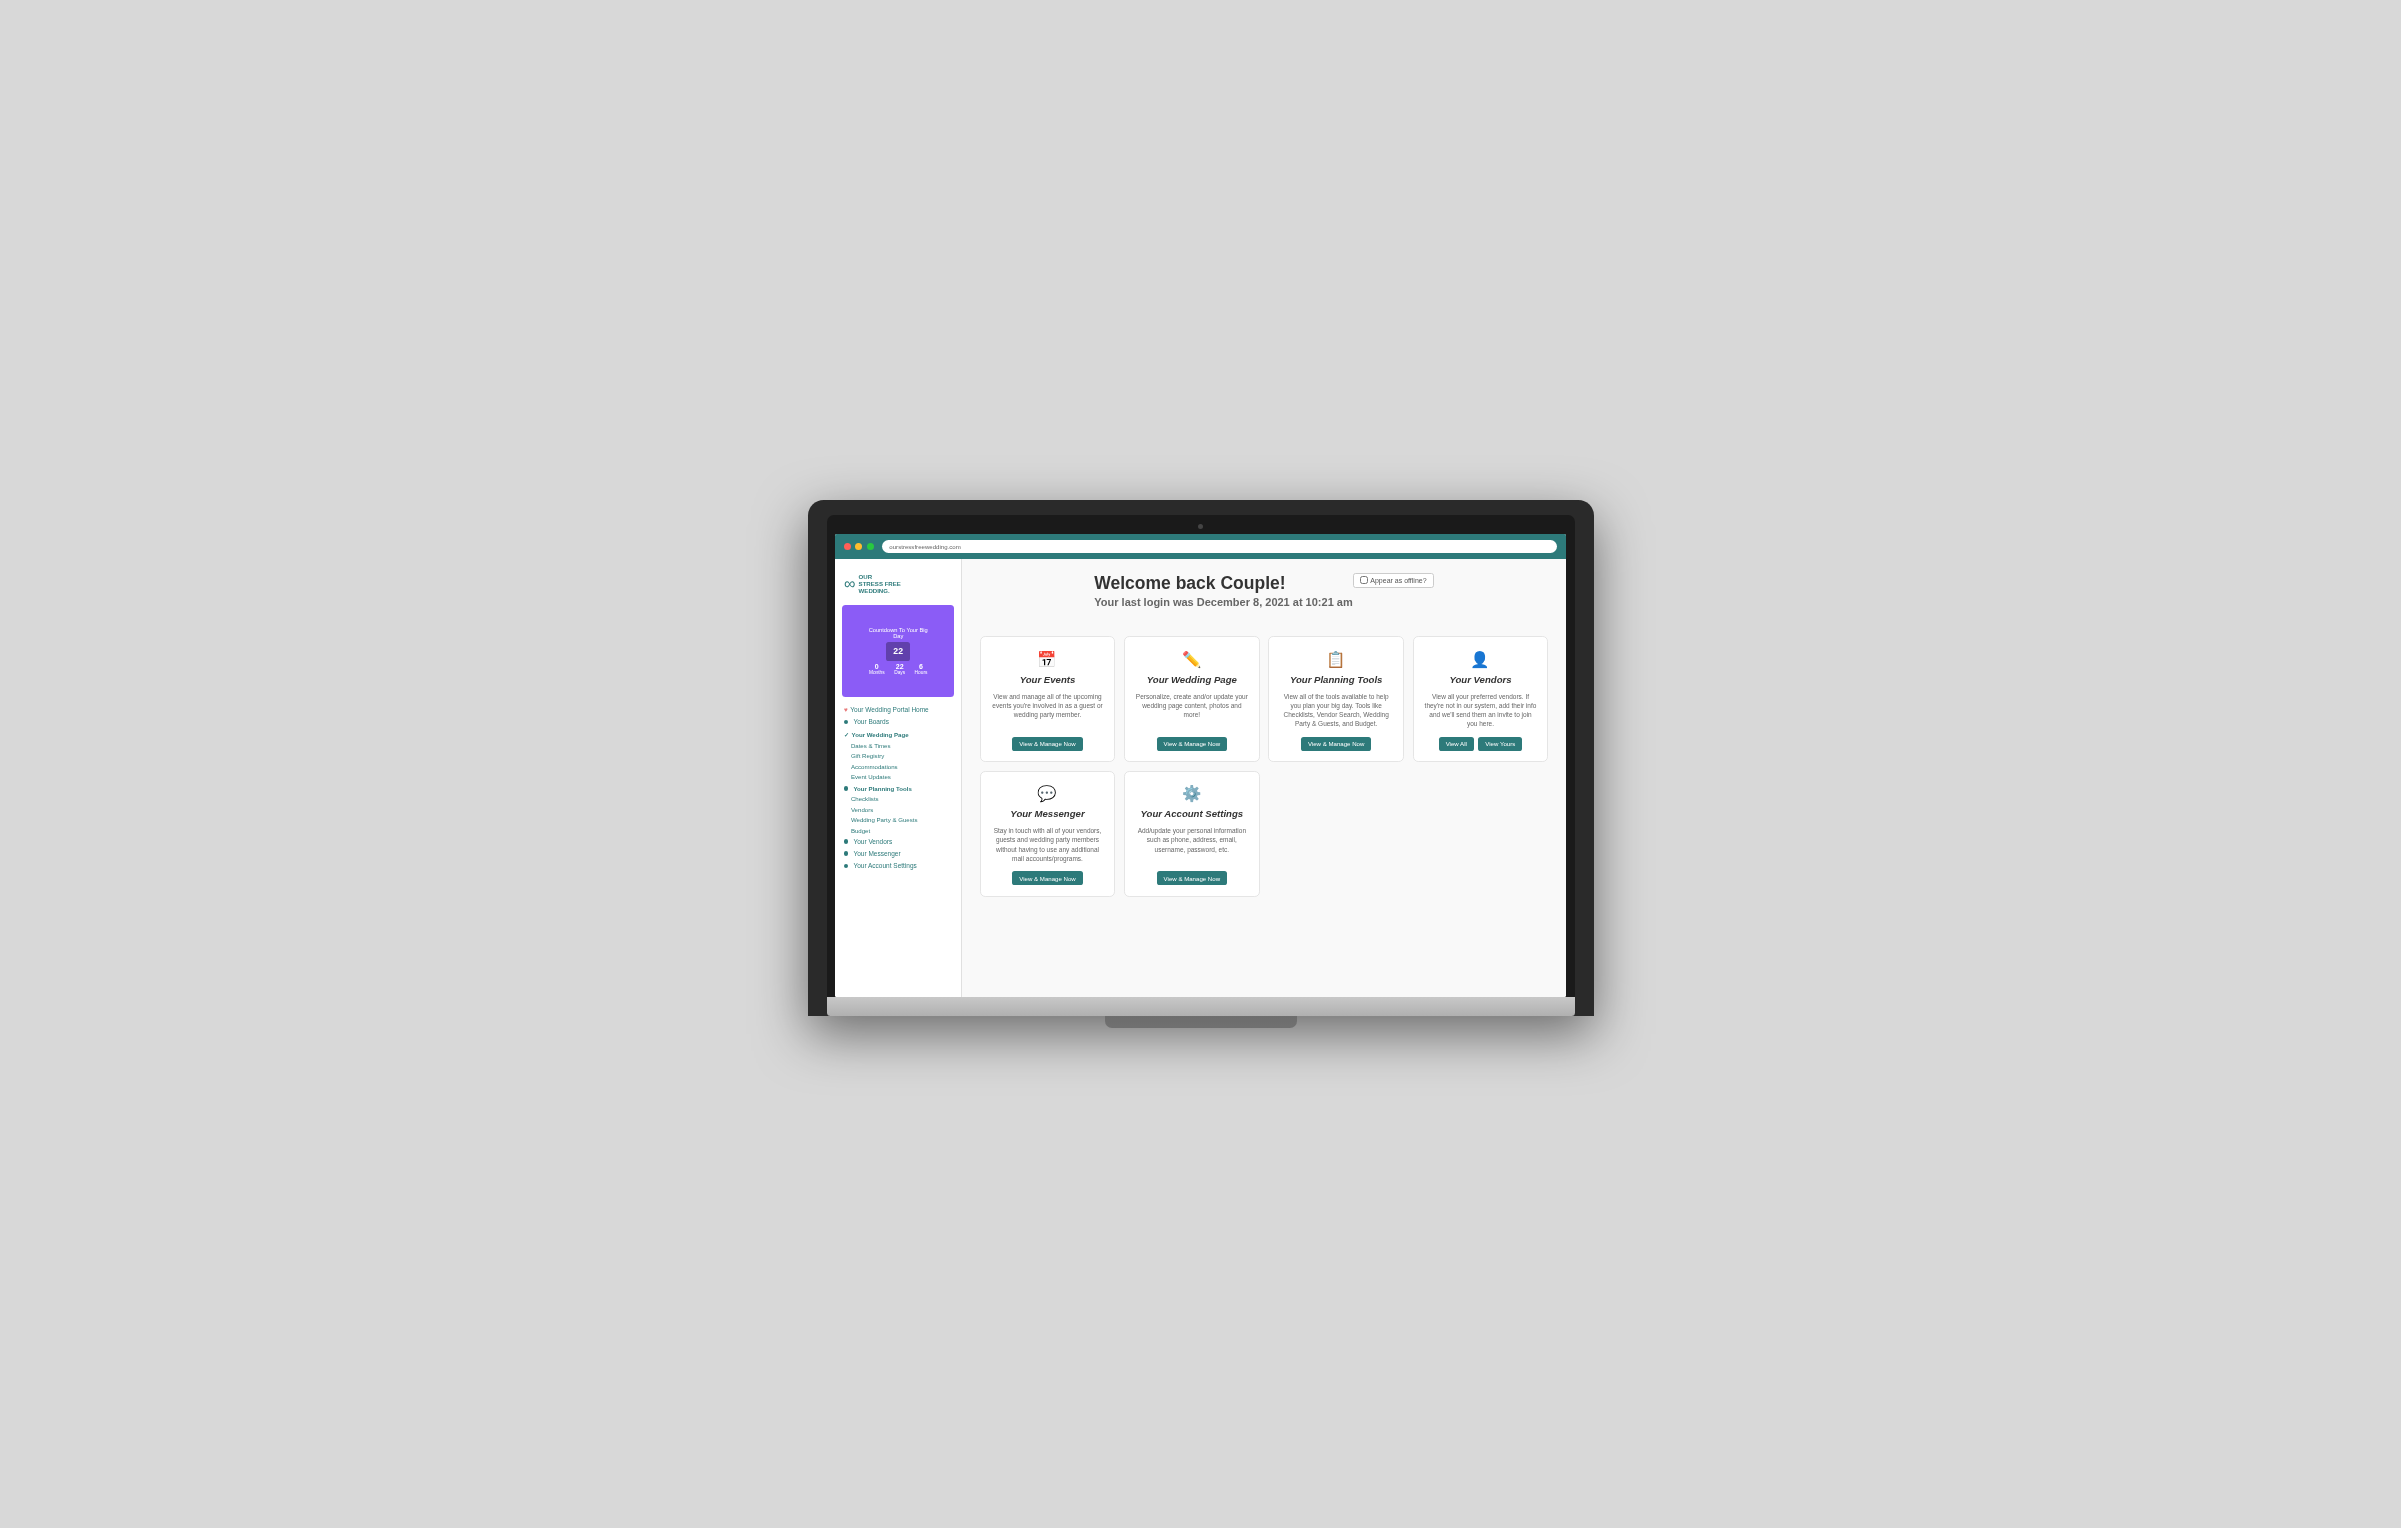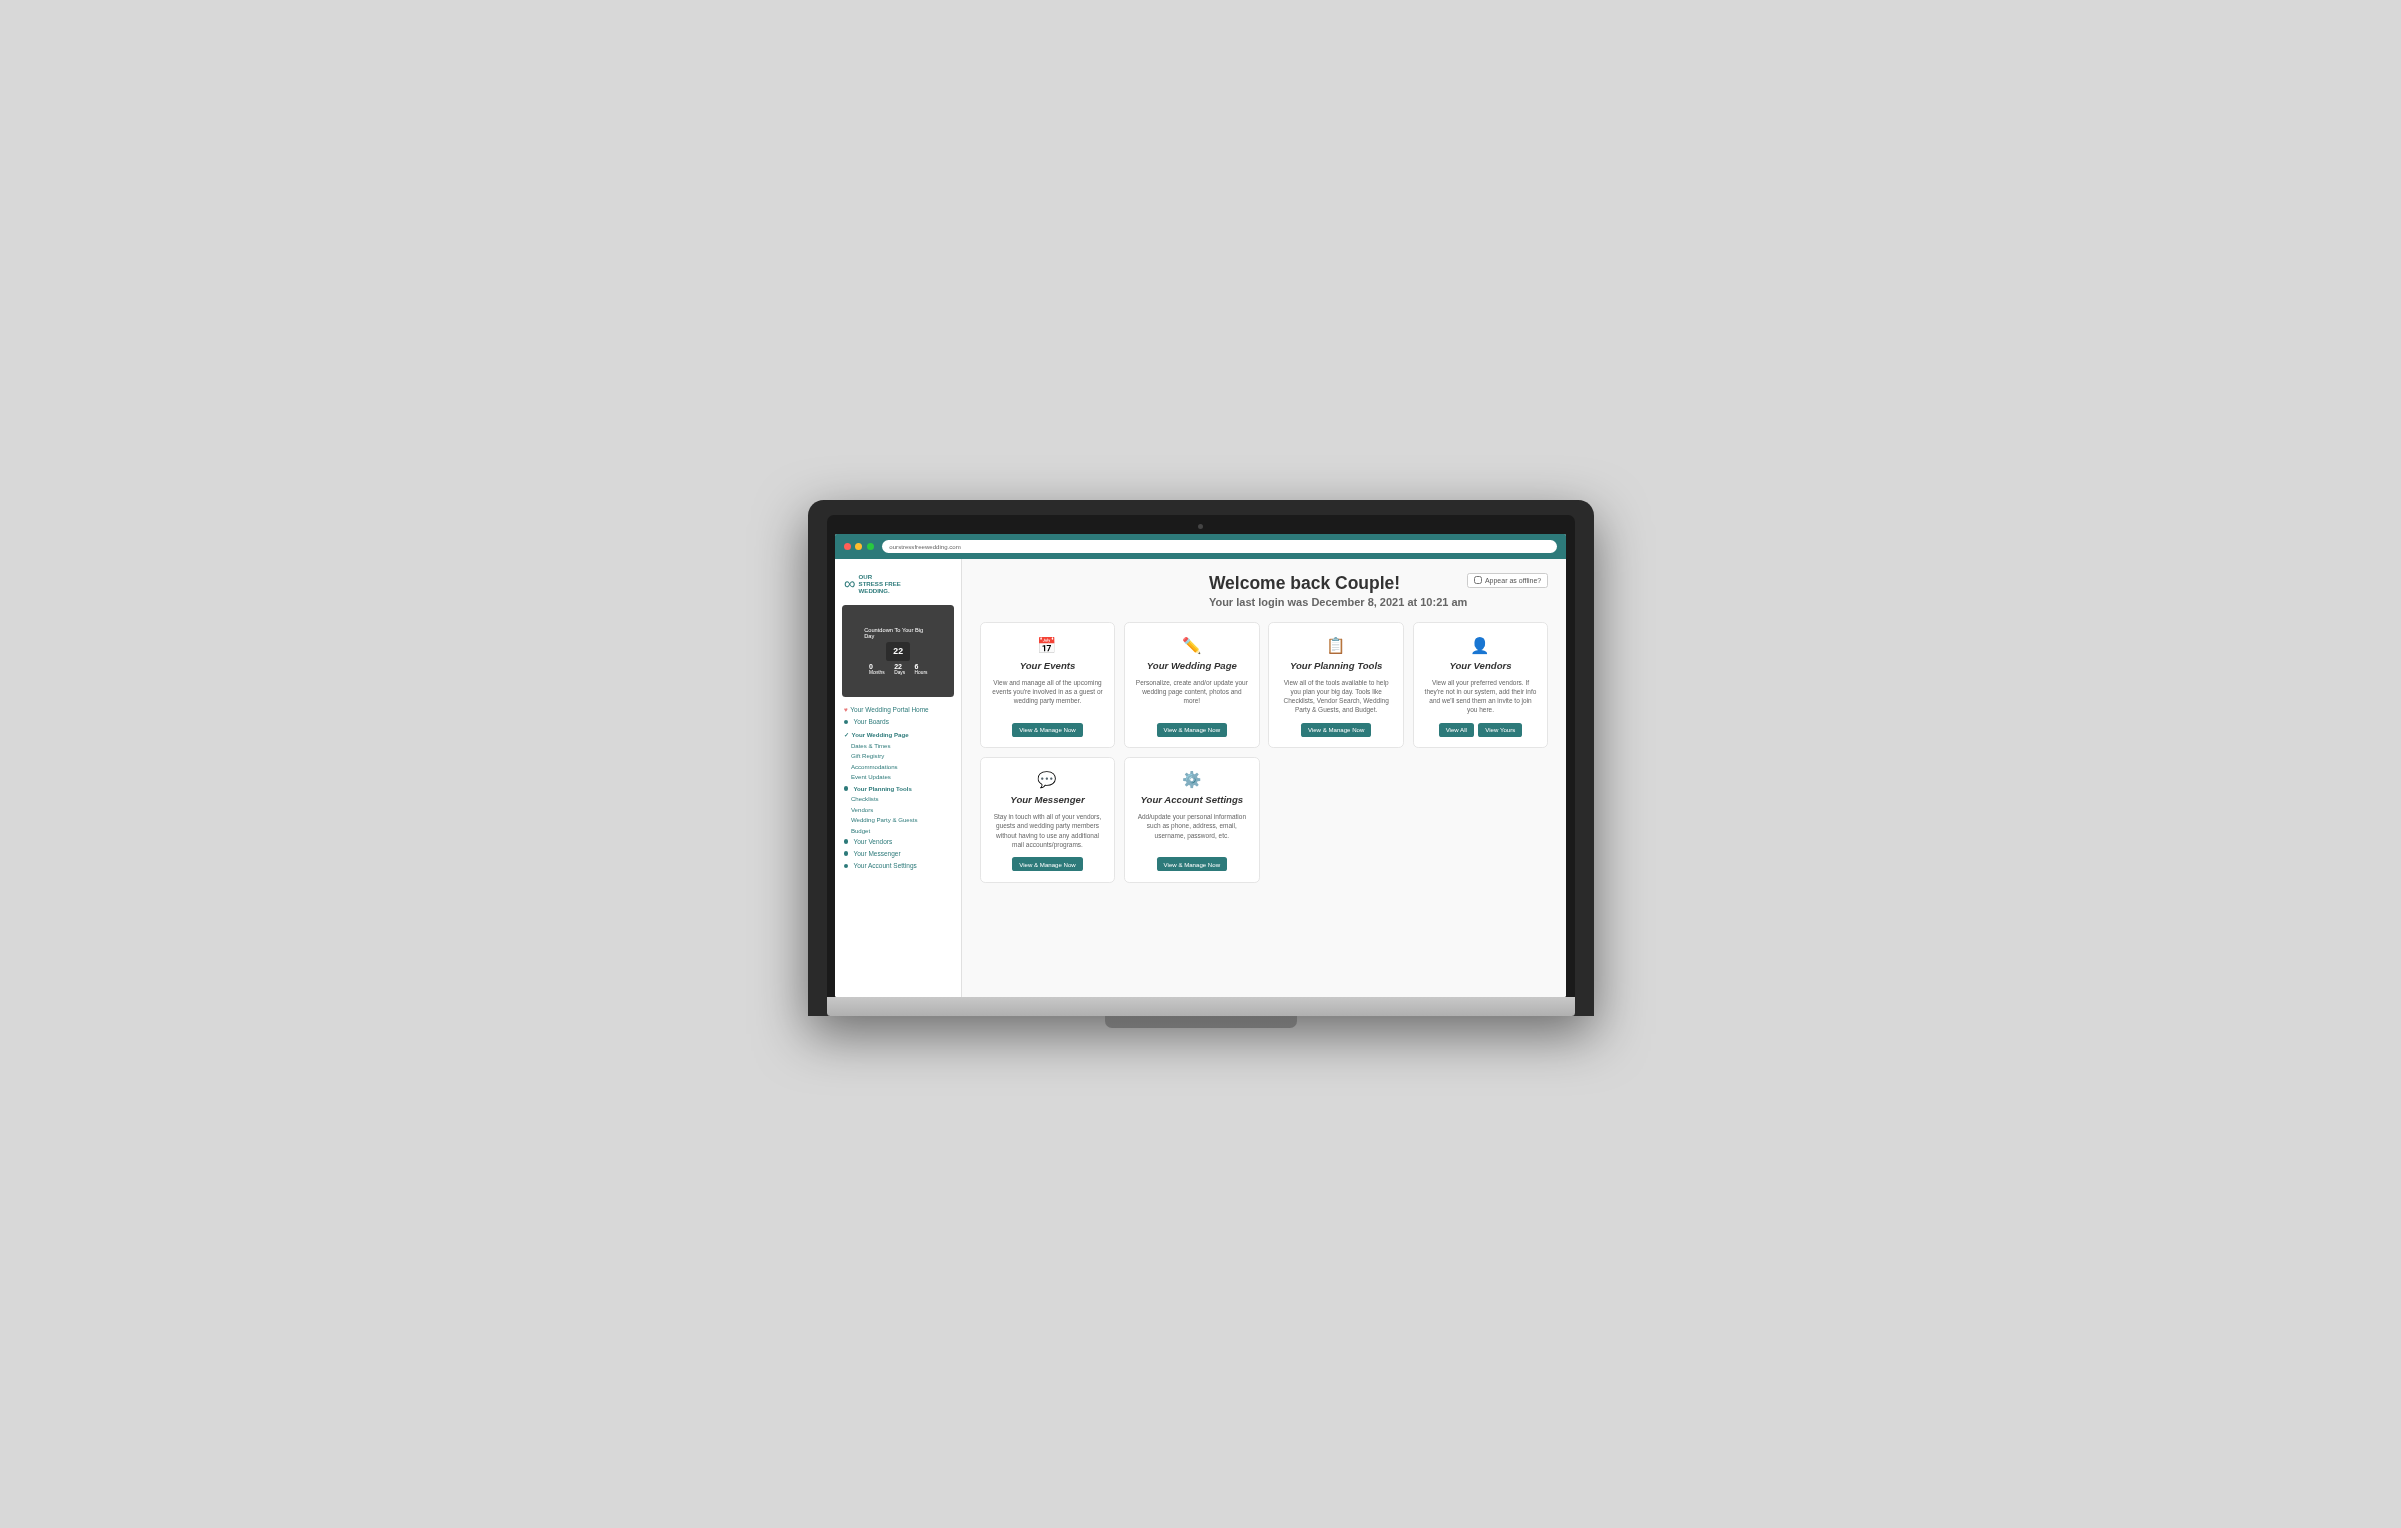--- a/index.html
+++ b/index.html
@@ -103,25 +103,26 @@
     .logo-text {
       font-size: 6.1px;
       color: #2d7a7a;
       font-weight: bold;
       line-height: 1.2;
       text-transform: uppercase;
     }
 
     .countdown-widget {
       margin: 3.5px 7px;
-      background: #404040;
+      background: #8b5cf6;
       border-radius: 3.5px;
       padding: 22px;
       color: #fff;
       font-size: 6.1px;
+      text-align: center;
     }
 
     .countdown-title {
       font-size: 5.7px;
       margin-bottom: 2.6px;
     }
 
     .countdown-numbers {
       display: flex;
       justify-content: space-around;
@@ -168,23 +169,23 @@
     
     .main-content {
       flex: 1;
       overflow-y: auto;
       background: #f9f9f9;
       padding: 14px 17.5px;
     }
 
     .welcome-header {
       display: flex;
-      justify-content: flex-end;
+      justify-content: center;
       align-items: flex-start;
-      margin-bottom: 14px;
+      margin-bottom: 28px;
     }
 
     .welcome-title {
       font-size: 17.5px;
       color: #333;
       font-weight: bold;
       margin-bottom: 2.6px;
     }
 
     .welcome-subtitle {

